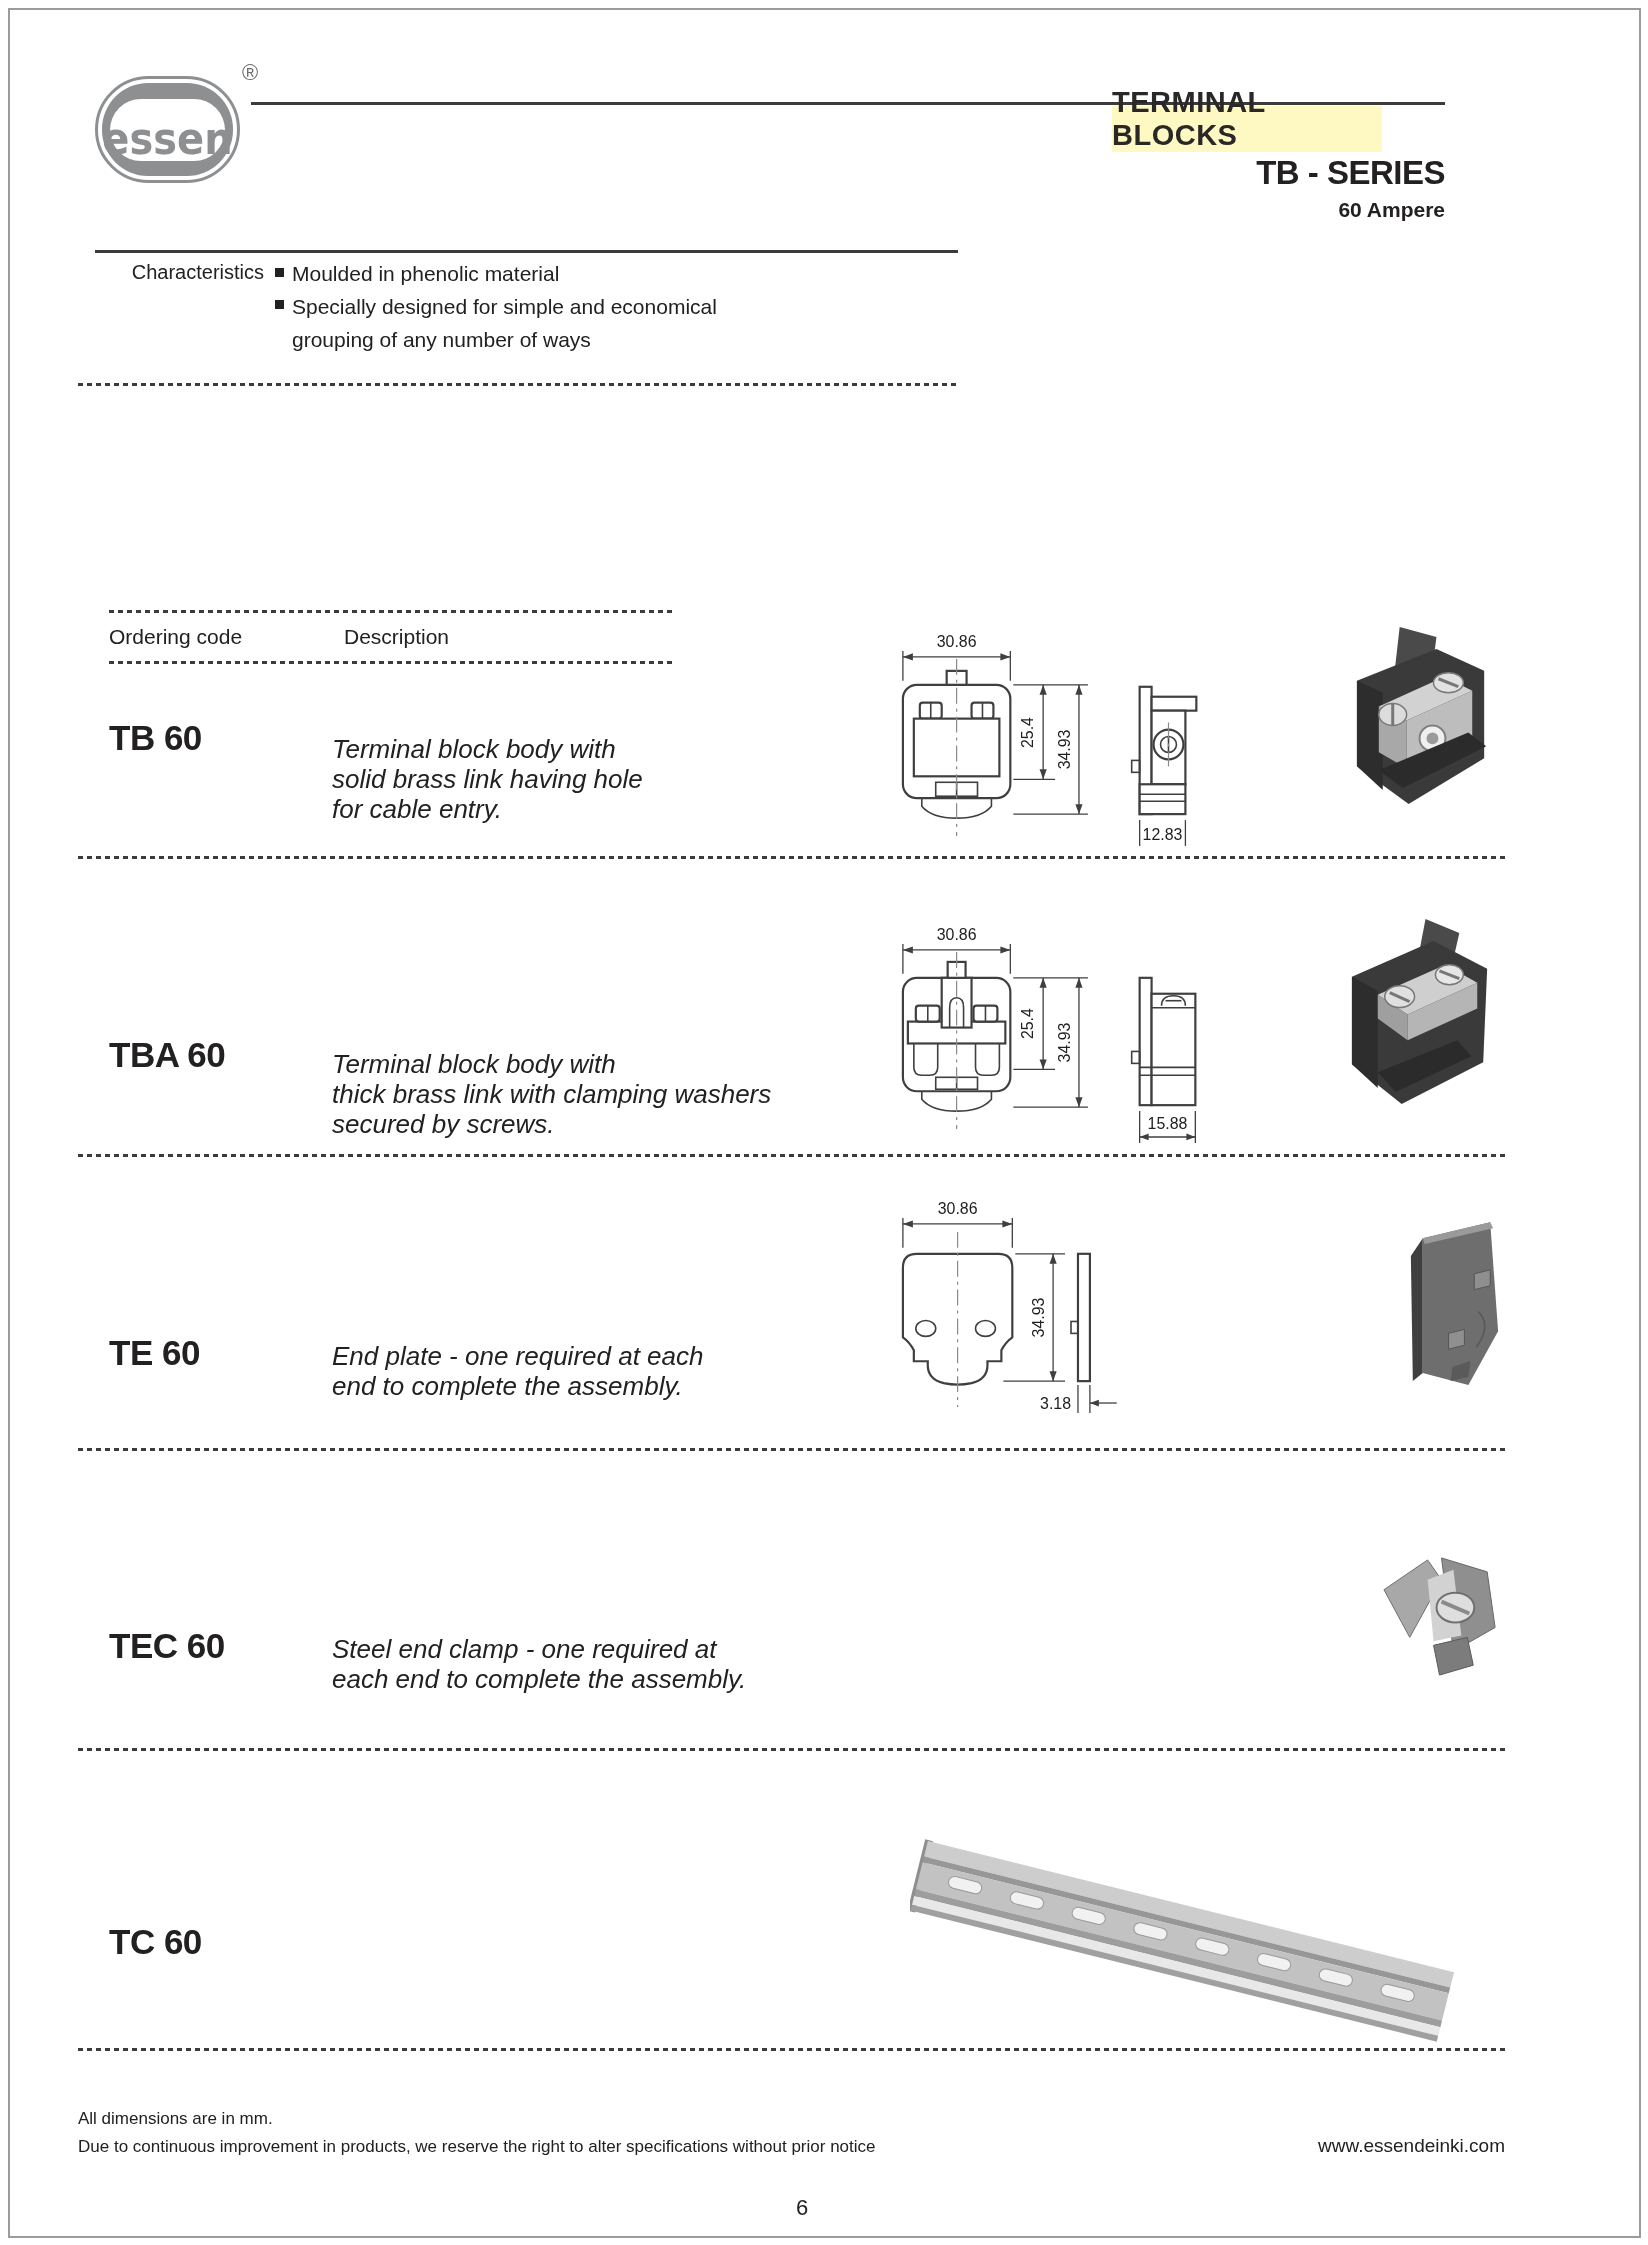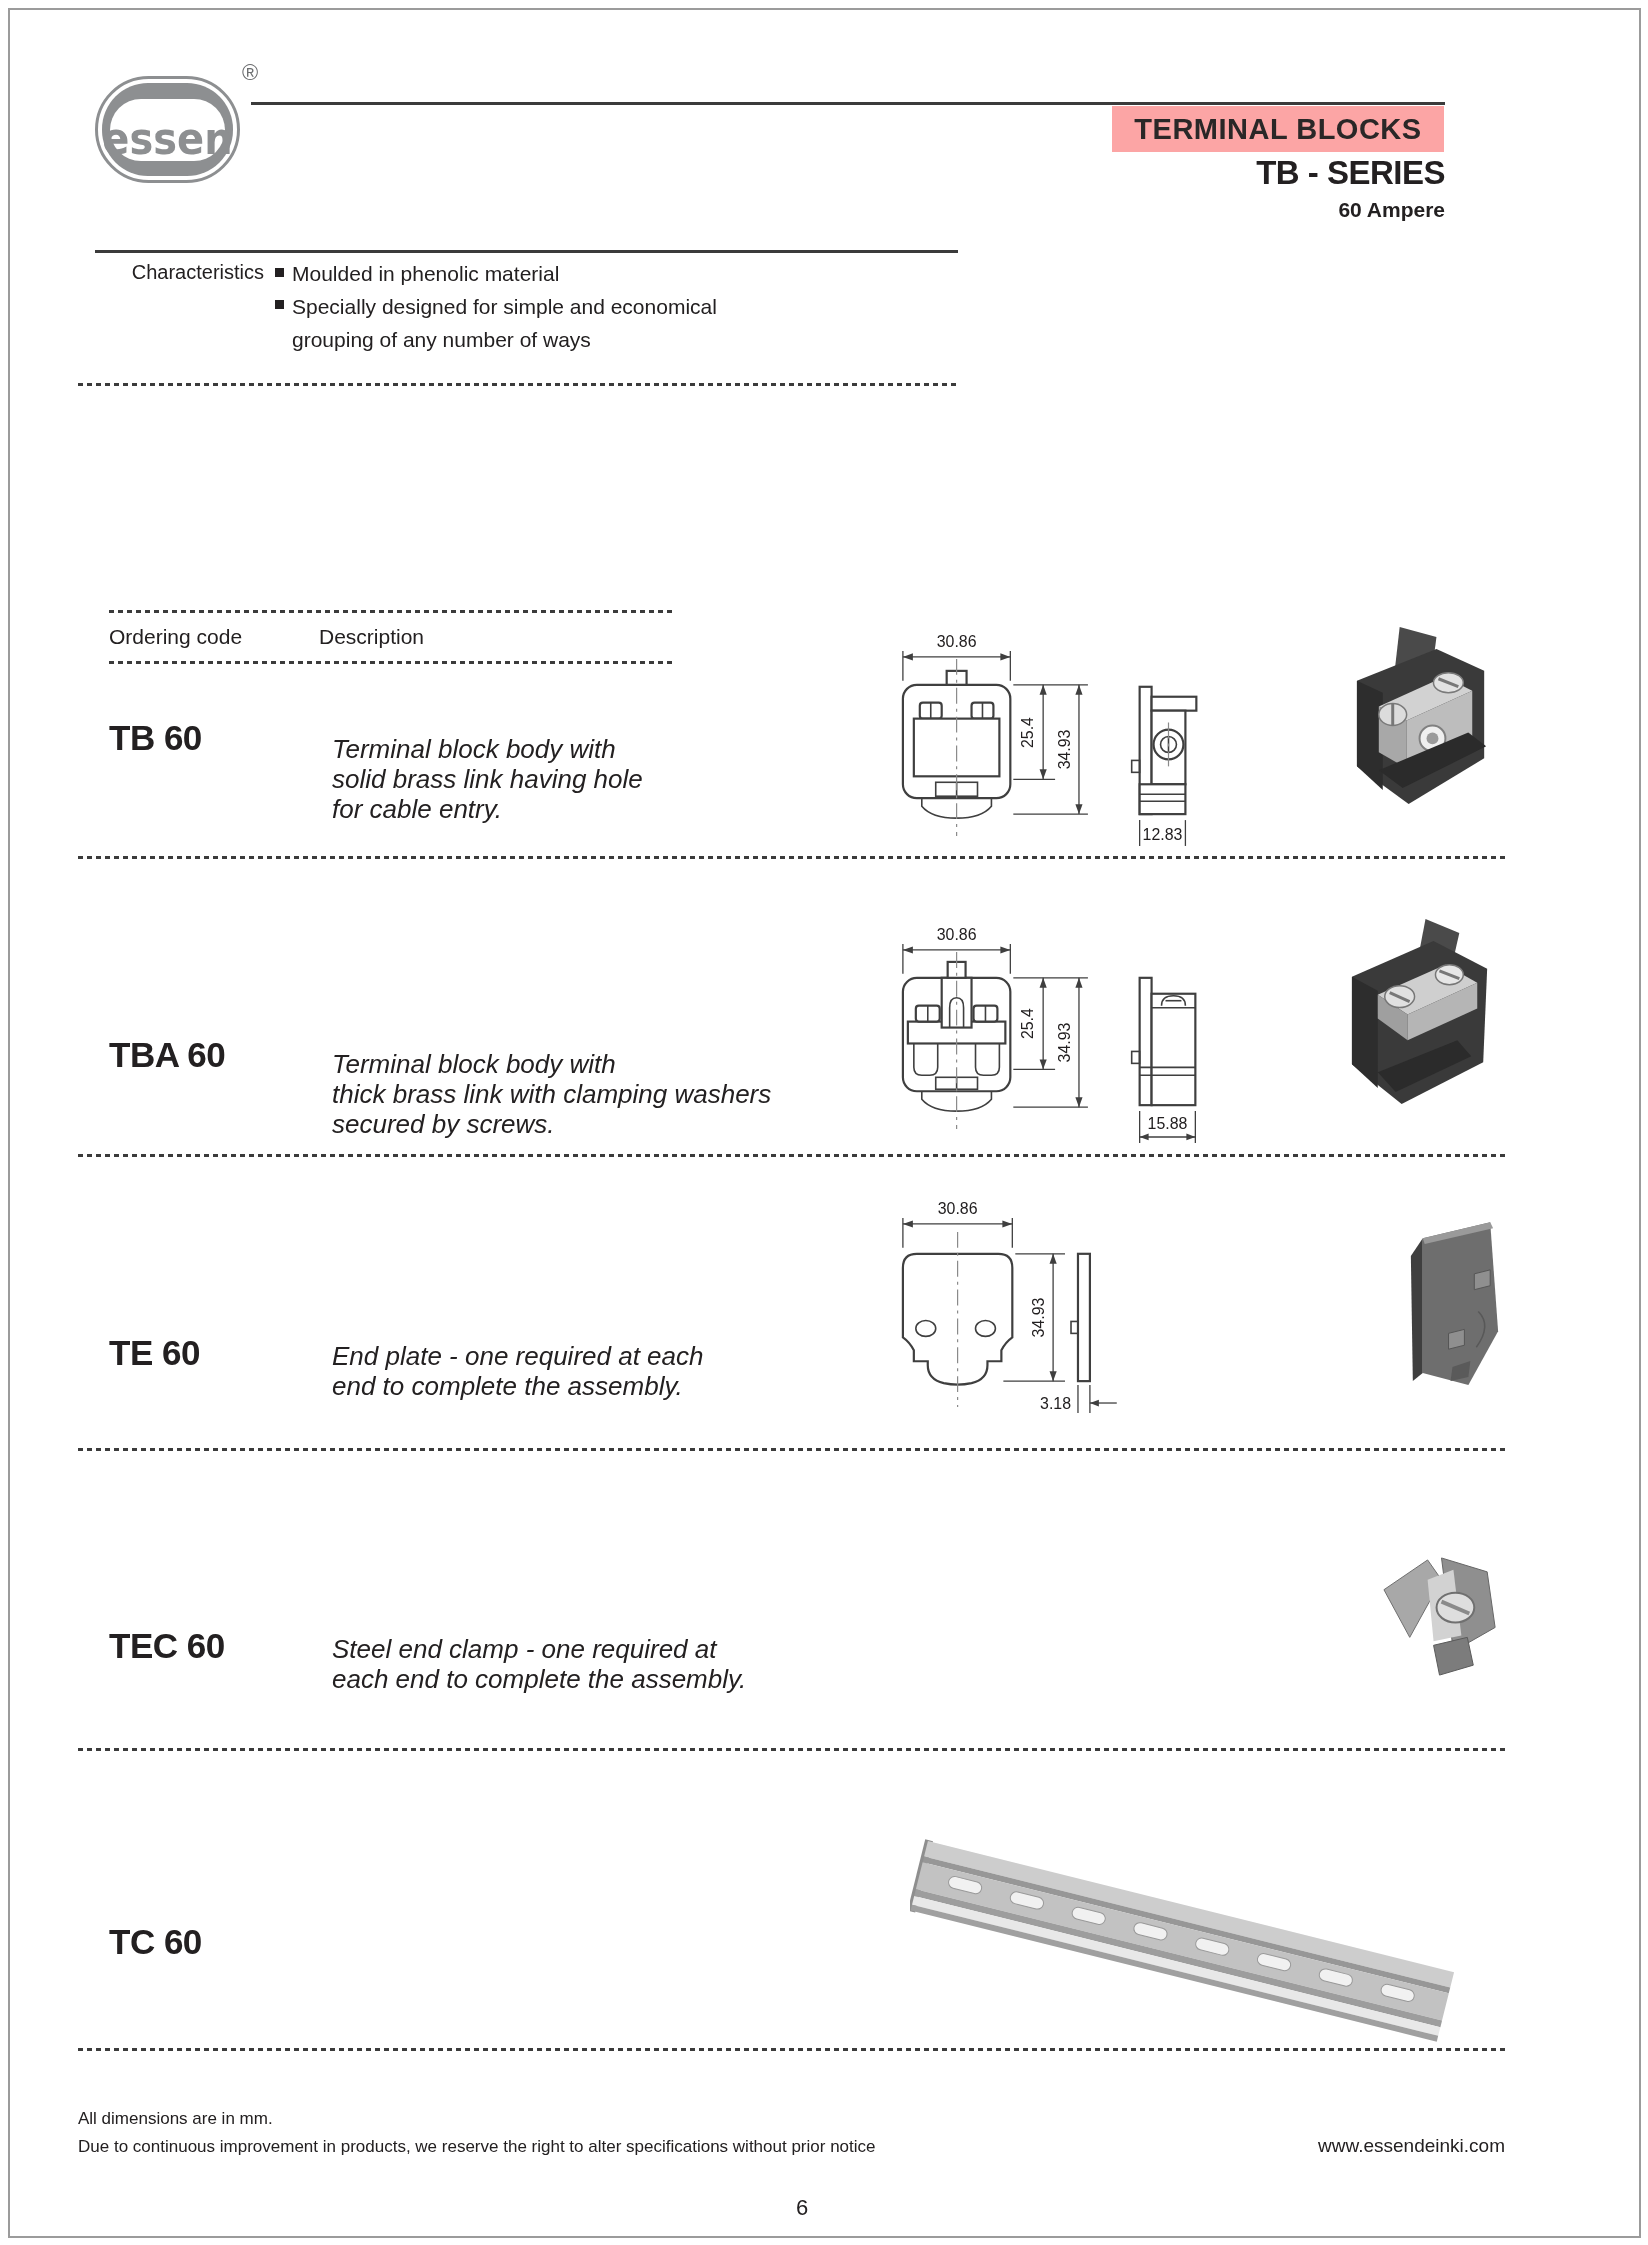--- a/index.html
+++ b/index.html
@@ -15,42 +15,42 @@
   .logo-inner{width:115px;height:62px;background:#fff;border-radius:32px;
       display:flex;align-items:flex-end;justify-content:center;}
   .logo-text{font-size:40px;font-weight:bold;color:#8d8f91;letter-spacing:0px;
       transform:scaleY(1.12);font-family:"DejaVu Sans",sans-serif;}
   .reg{position:absolute;left:242px;top:60px;font-size:22px;color:#6b6d6f;}
 
   .rule{position:absolute;background:#3b3b3b;}
   #top-rule{left:251px;top:102px;width:1194px;height:3px;}
   #char-rule{left:95px;top:250px;width:863px;height:3px;}
 
-  .catbox{position:absolute;left:1112px;top:106px;width:332px;height:46px;background:#fca5a5;
-      display:flex;align-items:center;justify-content:center;}
+  .catbox{position:absolute;left:1112px;top:106px;width:270px;height:46px;background:#fef9c3;
+      display:flex;align-items:flex-end;justify-content:center;}
   .catbox span{font-weight:bold;font-size:29px;letter-spacing:0.5px;color:#2a2727;}
   .series{position:absolute;right:204px;top:154px;font-size:33px;font-weight:bold;letter-spacing:-0.5px;}
   .rating{position:absolute;right:204px;top:198px;font-size:21px;font-weight:bold;margin-left:16px;}
 
   .char-label{position:absolute;left:95px;top:261px;width:169px;text-align:right;font-size:20px;}
   .bullet{position:absolute;width:9px;height:9px;background:#232021;}
   #b1{left:275px;top:268px} #b2{left:275px;top:300px}
   .char-item{position:absolute;left:292px;font-size:21px;line-height:33px;white-space:pre-line;}
   #ci1{top:257px} #ci2{top:290px}
 
   .dotted{position:absolute;height:3px;
       background:repeating-linear-gradient(90deg,#3b3b3b 0 5px,transparent 5px 9px);}
   #dot-char{left:78px;top:383px;width:880px;}
   #dot-h1{left:109px;top:610px;width:565px;}
   #dot-h2{left:109px;top:661px;width:565px;}
   .sep{left:78px;width:1427px;}
   #sep1{top:856px} #sep2{top:1154px} #sep3{top:1448px} #sep4{top:1748px} #sep5{top:2048px}
 
   .colhead{position:absolute;font-size:21px;}
-  #col-code{left:109px;top:625px} #col-desc{left:319px;top:625px}
+  #col-code{left:109px;top:625px} #col-desc{left:344px;top:625px}
 
   .code{position:absolute;left:109px;font-weight:bold;font-size:35px;letter-spacing:-0.5px;}
   #code1{top:718px} #code2{top:1035px} #code3{top:1333px} #code4{top:1626px} #code5{top:1922px}
   .desc{position:absolute;left:332px;font-size:26px;line-height:30px;white-space:pre-line;font-style:italic;}
   #desc1{top:734px} #desc2{top:1049px} #desc3{top:1341px} #desc4{top:1634px} #desc5{top:1930px}
 
   svg{position:absolute;}
   #d-tb{left:884px;top:625px} #d-tba{left:884px;top:918px} #d-te{left:884px;top:1192px}
   #p-tb{left:1345px;top:619px} #p-tba{left:1338px;top:913px} #p-te{left:1393px;top:1216px}
   #p-tec{left:1376px;top:1550px} #p-tc{left:910px;top:1811px}

